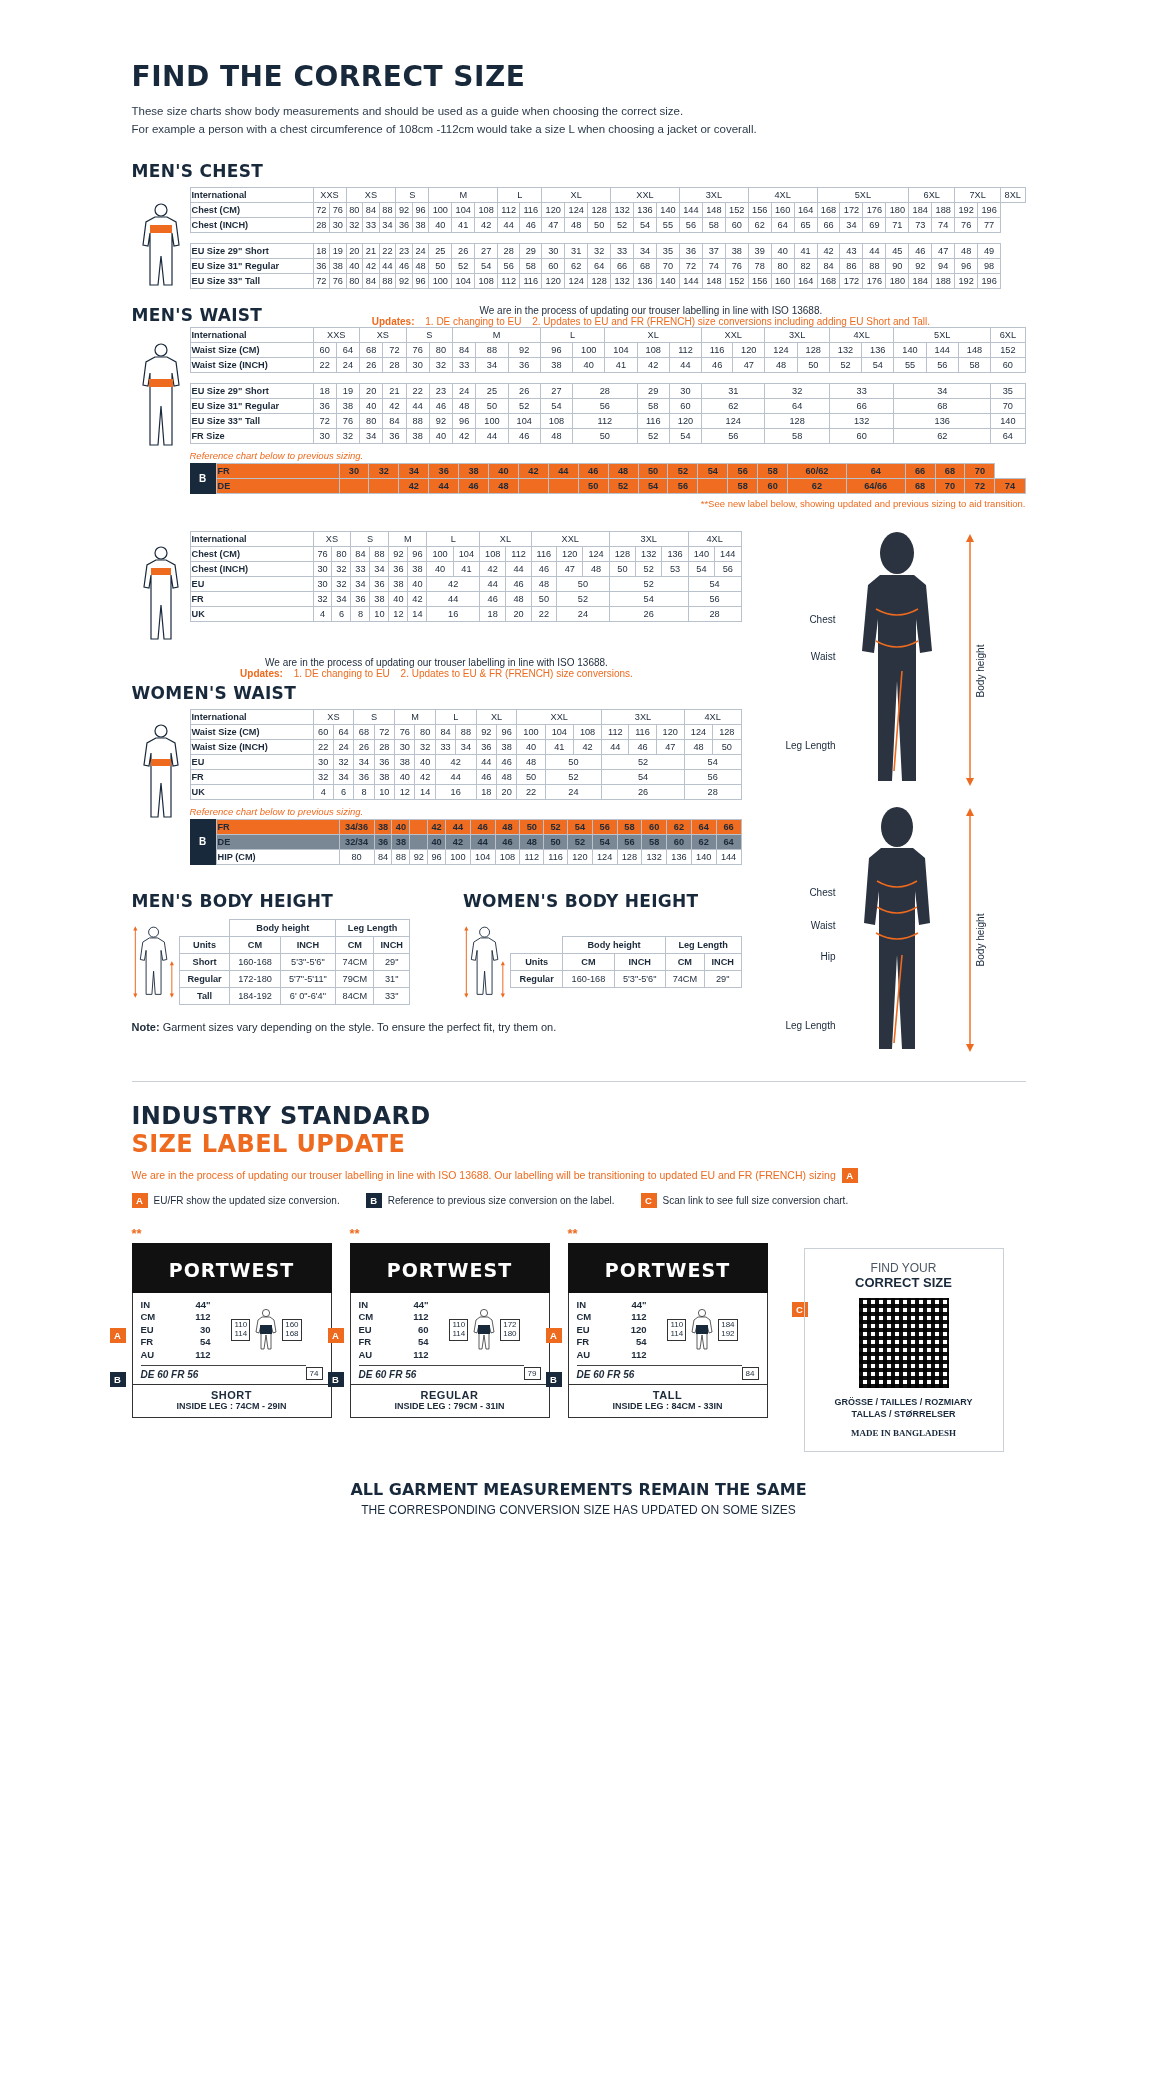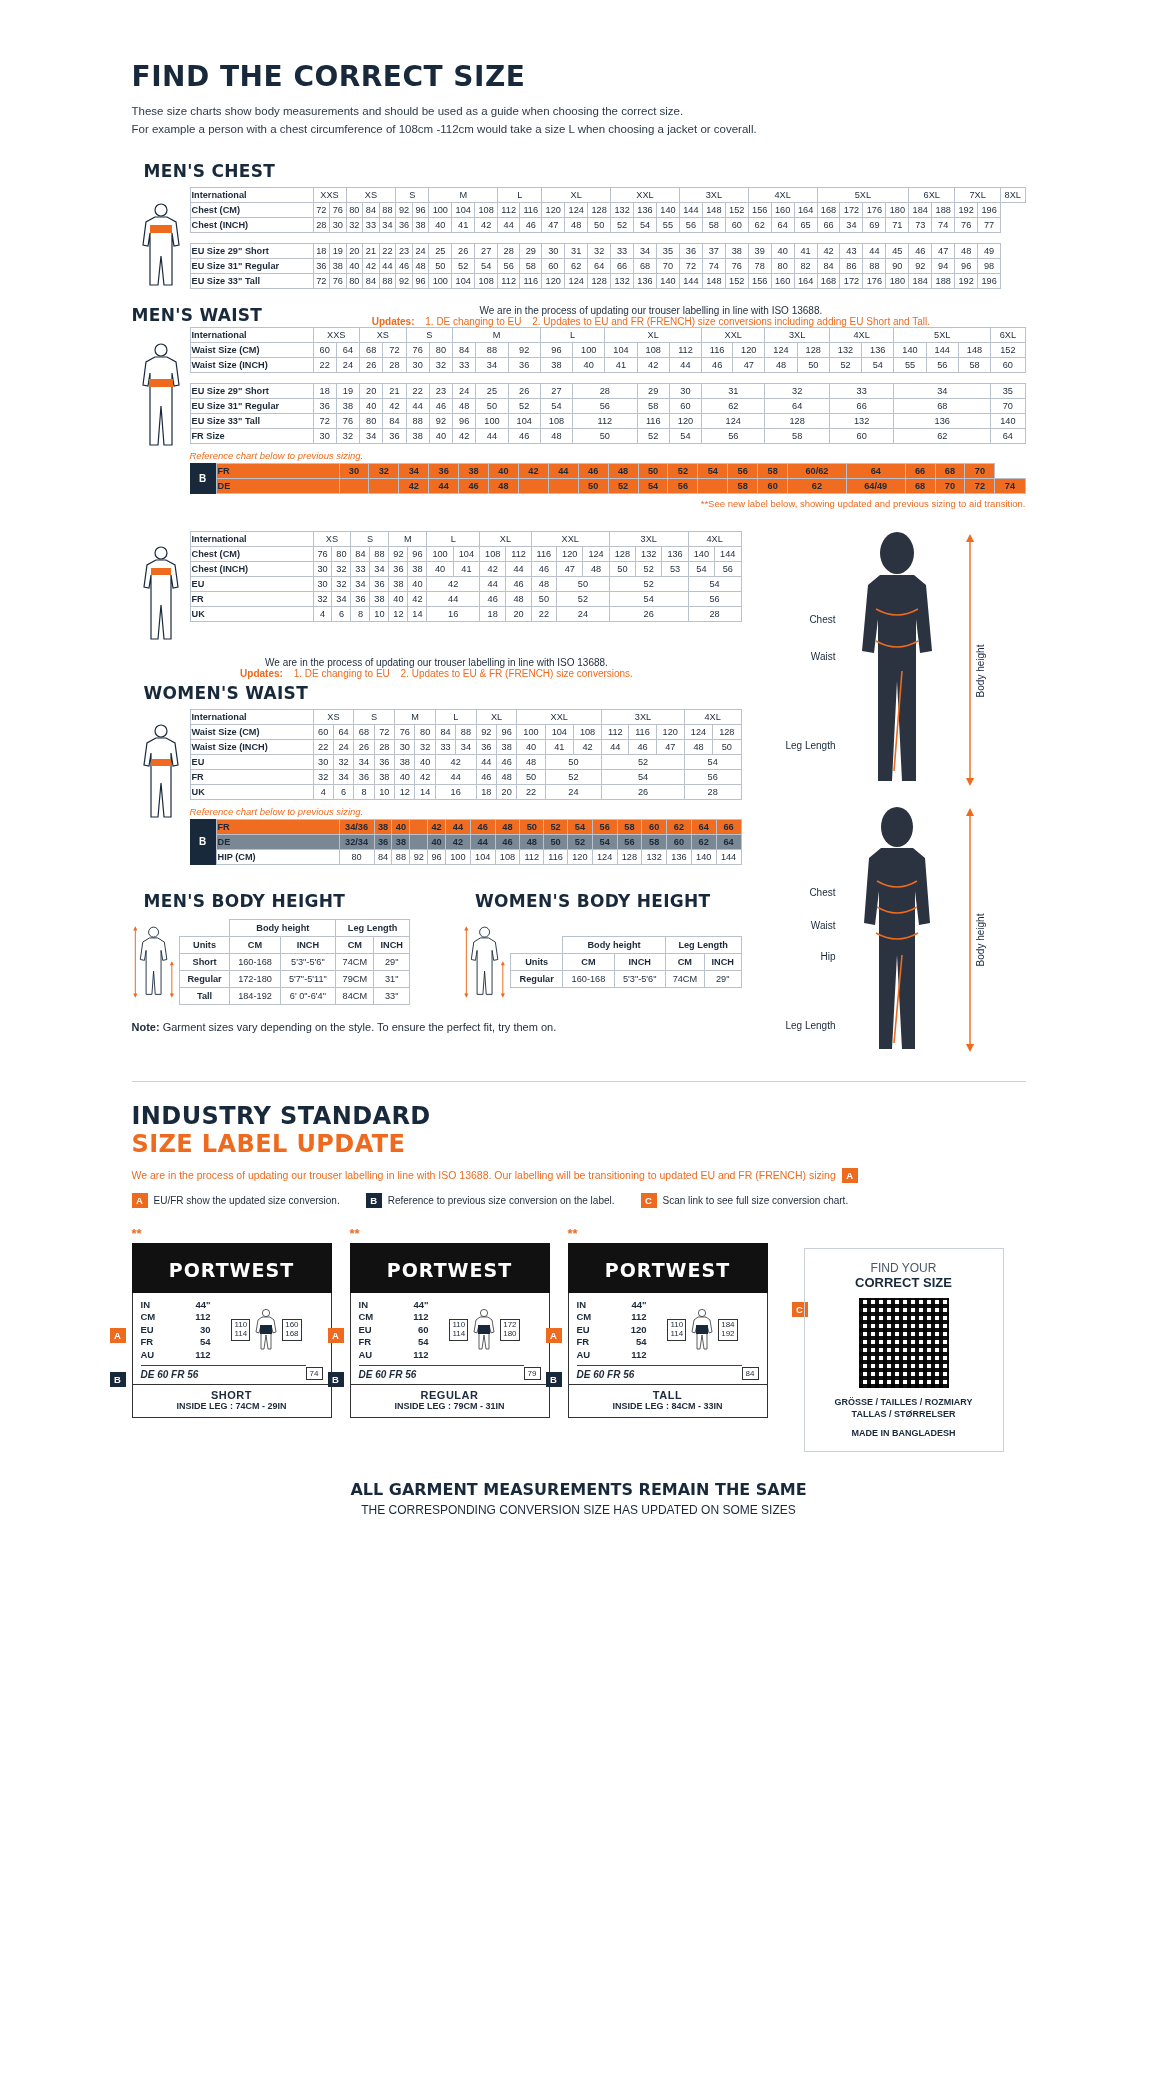--- a/index.html
+++ b/index.html
@@ -1,21 +1,21 @@
 <!DOCTYPE html>
 <html><head>
 <meta charset="utf-8">
 <style>
   html,body{margin:0;padding:0;background:#fff;}
   body{font-family:"Liberation Sans",sans-serif;color:#1d2a3a;width:1157px;}
   .page{width:1070px;margin:0 auto;position:relative;padding:0;box-sizing:border-box;}
   .inner{padding:0 88px;}
   h1.main{font-size:28px;letter-spacing:0.5px;font-weight:bold;color:#19293c;margin:60px 0 10px 0;font-family:"DejaVu Sans",sans-serif;}
   .intro{font-size:11.5px;line-height:1.55;color:#2b3a4b;margin:0 0 22px 0;}
-  h2.sec{font-size:17px;font-weight:bold;color:#19293c;letter-spacing:0.3px;margin:0 0 6px 12px;font-family:"DejaVu Sans",sans-serif;}
+  h2.sec{font-size:17px;font-weight:bold;color:#19293c;letter-spacing:0.3px;margin:0 0 6px 0;font-family:"DejaVu Sans",sans-serif;}
   table.size{border-collapse:collapse;width:100%;font-size:9.2px;}
   table.size td,table.size th{border:1px solid #b9c2cc;text-align:center;padding:2px 1px;color:#1d2a3a;white-space:nowrap;}
   table.size td.lbl{text-align:left;font-weight:bold;width:120px;}
   tr.spacer td{border:none;height:6px;}
   .block{display:flex;align-items:flex-start;gap:0;margin-bottom:4px;}
   .figcol{width:58px;flex:0 0 58px;display:flex;align-items:center;justify-content:center;padding-top:14px;}
   .tblcol{flex:1;}
   .ital{font-style:italic;color:#ee6a1e;font-size:9.5px;margin:6px 0 2px 0;}
   .orangerow td{background:#ef6c20;color:#fff;border:1px solid #ef6c20;font-weight:bold;}
   .greyrow td{background:#7a8795;color:#fff;border:1px solid #7a8795;font-weight:bold;}
@@ -508,21 +508,21 @@
                   <td></td>
                   <td></td>
                   <td>50</td>
                   <td>52</td>
                   <td>54</td>
                   <td>56</td>
                   <td></td>
                   <td>58</td>
                   <td>60</td>
                   <td>62</td>
-                  <td>64/49</td>
+                  <td>64/66</td>
                   <td>68</td>
                   <td>70</td>
                   <td>72</td>
                   <td>74</td>
             </tr>
           </tbody>
         </table>
       </div>
       <div class="foot-note">**See new label below, showing updated and previous sizing to aid transition.</div>
     </div>
@@ -1216,21 +1216,21 @@
 
     <div style="position:relative;margin-left:18px;margin-top:22px;">
       <div class="sidetag" style="top:54px;left:-12px;background:#ee6a1e;position:absolute;">C</div>
       <div class="qr-card">
         <div class="qr-find">FIND YOUR</div>
         <div class="qr-correct">CORRECT SIZE</div>
         <div class="qr"></div>
         <div class="qr-txt">
           <div>GRÖSSE / TAILLES / ROZMIARY</div>
           <div>TALLAS / STØRRELSER</div>
-          <div style="margin-top:6px;">MADE IN BANGLADESH</div>
+          <div style="margin-top:6px;font-family:Liberation Serif, serif;">MADE IN BANGLADESH</div>
         </div>
       </div>
     </div>
   </div>
 
   <div class="final1">ALL GARMENT MEASUREMENTS REMAIN THE SAME</div>
   <div class="final2">THE CORRESPONDING CONVERSION SIZE HAS UPDATED ON SOME SIZES</div>
 
  </div>
 </div>

